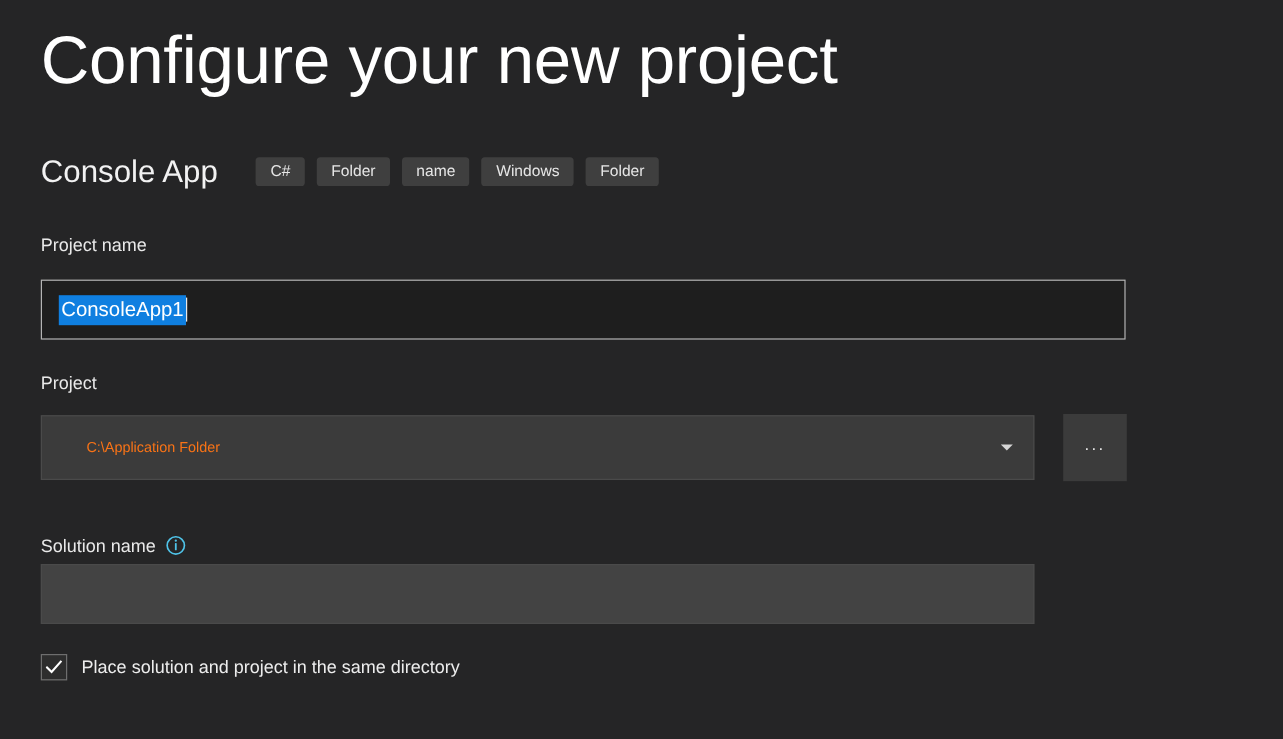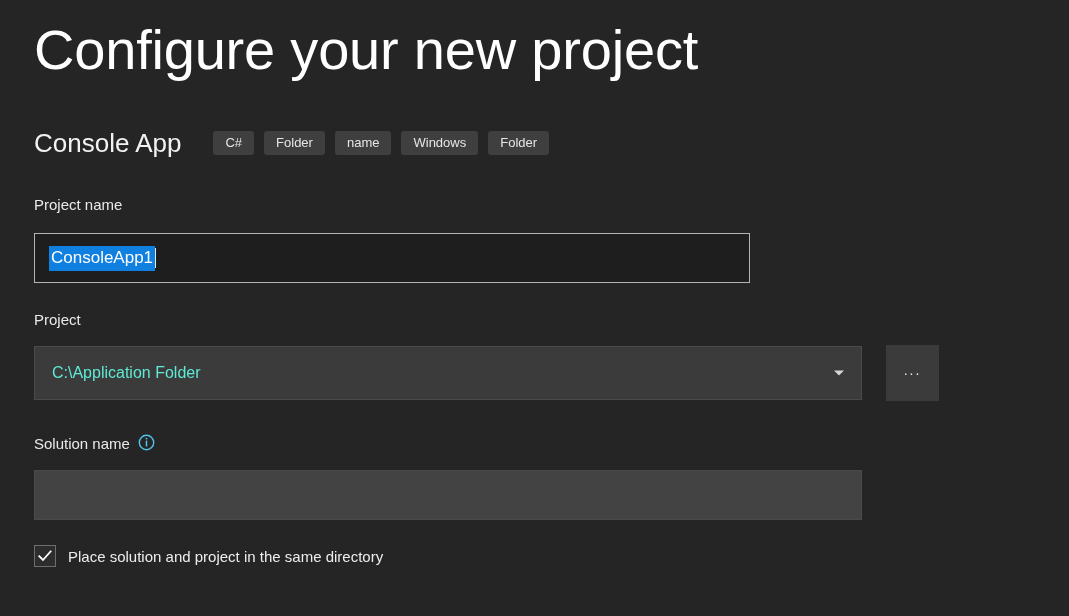--- a/index.html
+++ b/index.html
@@ -77,39 +77,39 @@
     font-size: 15px;
     color: #E9E9E9;
     line-height: 1;
     white-space: nowrap;
     display: flex;
     align-items: center;
     gap: 8px;
   }
   .lbl-project { top: 197px; text-align: center; }
   .lbl-location { top: 312px; }
-  .lbl-solution { top: 435px; }
+  .lbl-solution { top: 447px; }
 
   .info-icon {
     display: inline-flex;
     width: 17px;
     height: 17px;
     align-items: center;
     justify-content: center;
     position: relative;
     top: -1px;
   }
   .info-icon svg { display: block; }
 
   
   .project-wrap {
     position: absolute;
     left: 34px;
     top: 233px;
-    width: 716px;
+    width: 904px;
     height: 50px;
     box-sizing: border-box;
     background: #1E1E1E;
     border: 1px solid #B4B4B4;
     display: flex;
     align-items: center;
     padding-left: 14px;
   }
   .project-value {
     background: #0F7FE0;
@@ -136,26 +136,27 @@
     height: 54px;
     box-sizing: border-box;
     background: #3B3B3B;
     border: 1px solid #4A4A4A;
     display: flex;
     align-items: center;
     padding-left: 17px;
     padding-right: 10px;
   }
   .combo-value {
-    font-size: 16px;
-    color: #5eead4;
+    font-size: 12px;
+    color: #f97316;
     flex: 1;
     white-space: nowrap;
     overflow: hidden;
     text-overflow: ellipsis;
+    margin-left: 20px;
   }
   .combo-arrow {
     width: 16px;
     height: 16px;
     display: flex;
     align-items: center;
     justify-content: center;
     margin-right: 4px;
   }
   .combo-arrow svg { display: block; }

